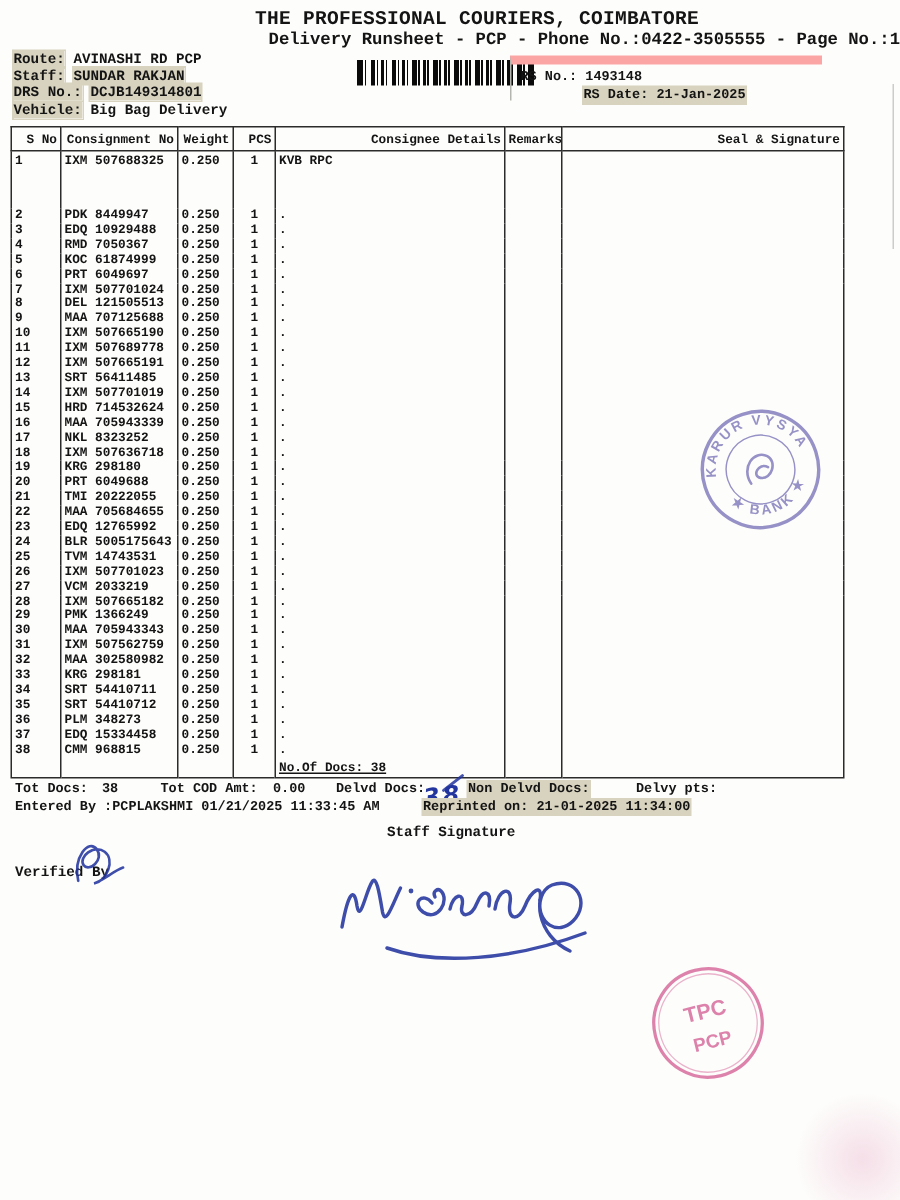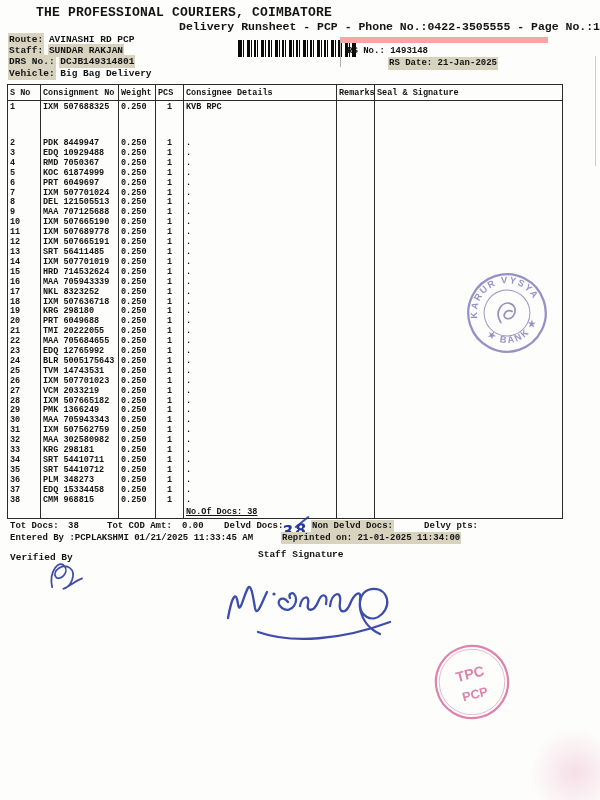--- a/index.html
+++ b/index.html
@@ -2,57 +2,57 @@
 <html><head>
 <meta charset="utf-8">
 <style>
   html,body{margin:0;padding:0;background:#ffffff;}
   .page{
     position:relative;width:600px;height:800px;background:#fdfdfb;overflow:hidden;
     font-family:"Liberation Mono","DejaVu Sans Mono",monospace;font-weight:700;color:#141414;
   }
   .hl{background:#d8d3bf;box-shadow:0 0 0 1px #d8d3bf;}
   .title{position:absolute;top:5px;left:0;width:600px;box-sizing:border-box;padding-left:36px;
-    font-size:13px;letter-spacing:.2px;}
+    text-align:center;font-size:13px;letter-spacing:.2px;}
   .subtitle{position:absolute;top:20px;left:0;width:600px;box-sizing:border-box;padding-left:35px;
     text-align:right;font-size:11.5px;}
   .info{position:absolute;left:9px;font-size:9.5px;line-height:10.5px;white-space:nowrap;}
   .route{top:35px}.staff{top:46px}.drs{top:57px}.vehicle{top:69px}
   .barcode{position:absolute;left:238px;top:40px;width:114px;height:17px;
     border-left:2px solid #0a0a0a;border-right:2px solid #0a0a0a;
     background:repeating-linear-gradient(90deg,
       #0a0a0a 0px,#0a0a0a 2px,transparent 2px,transparent 3px,
       #0a0a0a 3px,#0a0a0a 4px,transparent 4px,transparent 7px,
       #0a0a0a 7px,#0a0a0a 10px,transparent 10px,transparent 11px,
       #0a0a0a 11px,#0a0a0a 12px,transparent 12px,transparent 14px);}
   .rs-box{position:absolute;left:340px;top:37px;width:208px;height:30px;
     border-left:1px solid #b5b5b0;border-top:6px solid #fca5a5;
     padding:3px 0 0 6px;box-sizing:border-box;font-size:9px;line-height:11px;white-space:nowrap;}
   .rs-date{display:inline-block;margin-top:1px;margin-left:42px;}
   table.runsheet{position:absolute;top:84px;left:7px;width:555px;border-collapse:collapse;
     table-layout:fixed;border:1.2px solid #2b2b2b;}
-  table.runsheet th{border:1px solid #2b2b2b;font-size:8.5px;text-align:left;
+  table.runsheet th{border:1px solid #2b2b2b;font-size:8.5px;text-align:right;
     padding:2px 2px;height:11px;white-space:nowrap;overflow:hidden;font-weight:700;}
   table.runsheet tbody td{border-left:1px solid #2b2b2b;border-right:1px solid #2b2b2b;
     font-size:8.5px;height:9.9px;line-height:9.9px;padding:0 2px;white-space:nowrap;overflow:hidden;}
   table.runsheet tbody tr.row-first td{height:37px;line-height:10px;vertical-align:top;padding-top:1px;}
   table.runsheet tbody td.c-pcs{text-align:center;}
   table.runsheet tfoot td{border-left:1px solid #2b2b2b;border-right:1px solid #2b2b2b;
     font-size:8.5px;height:12px;line-height:12px;padding:0 2px;white-space:nowrap;text-decoration:underline;}
   .totals{position:absolute;top:521px;left:10px;width:585px;height:16px;font-size:9px;}
   .totals span{position:absolute;top:0;white-space:nowrap;}
   .t0{left:0}.t1{left:58px}.t2{left:97px}.t3{left:172px}.t4{left:214px}.t6{left:302px}.t7{left:414px}
   .hand{left:272px;top:-8px;font-family:"DejaVu Sans",sans-serif;font-style:italic;
     font-size:16px;color:#23359e;transform:rotate(-7deg);letter-spacing:2px;}
   .hand-slash{position:absolute;left:283px;top:3px;width:18px;height:2px;background:#23359e;
     transform:rotate(-38deg);border-radius:2px;opacity:.85;}
   .entered{position:absolute;top:533px;left:10px;width:585px;height:12px;font-size:9px;}
   .entered span{position:absolute;top:0;white-space:nowrap;}
   .e1{left:272px;}
-  .verified-label{position:absolute;top:552px;left:10px;font-size:9.5px;}
+  .verified-label{position:absolute;top:576px;left:10px;font-size:9.5px;}
   .staff-label{position:absolute;top:549px;left:258px;font-size:9.5px;}
   .sig{position:absolute;}
   .sig-verified{left:38px;top:552px;width:60px;height:44px;}
   .sig-staff{left:222px;top:560px;width:180px;height:90px;}
   .stamp{position:absolute;mix-blend-mode:multiply;}
   .stamp-bank{left:463px;top:269px;width:88px;height:88px;transform:rotate(-18deg);opacity:.62;}
   .stamp-tpc{left:430px;top:640px;width:84px;height:84px;transform:rotate(-14deg);opacity:.72;}
   .artifact-line{position:absolute;right:4px;top:56px;width:1px;height:110px;background:#cccccc;}
   .smudge{position:absolute;right:-20px;bottom:-18px;width:90px;height:90px;border-radius:50%;
     background:radial-gradient(circle,rgba(210,85,145,.18) 0%,rgba(210,85,145,0) 70%);}

